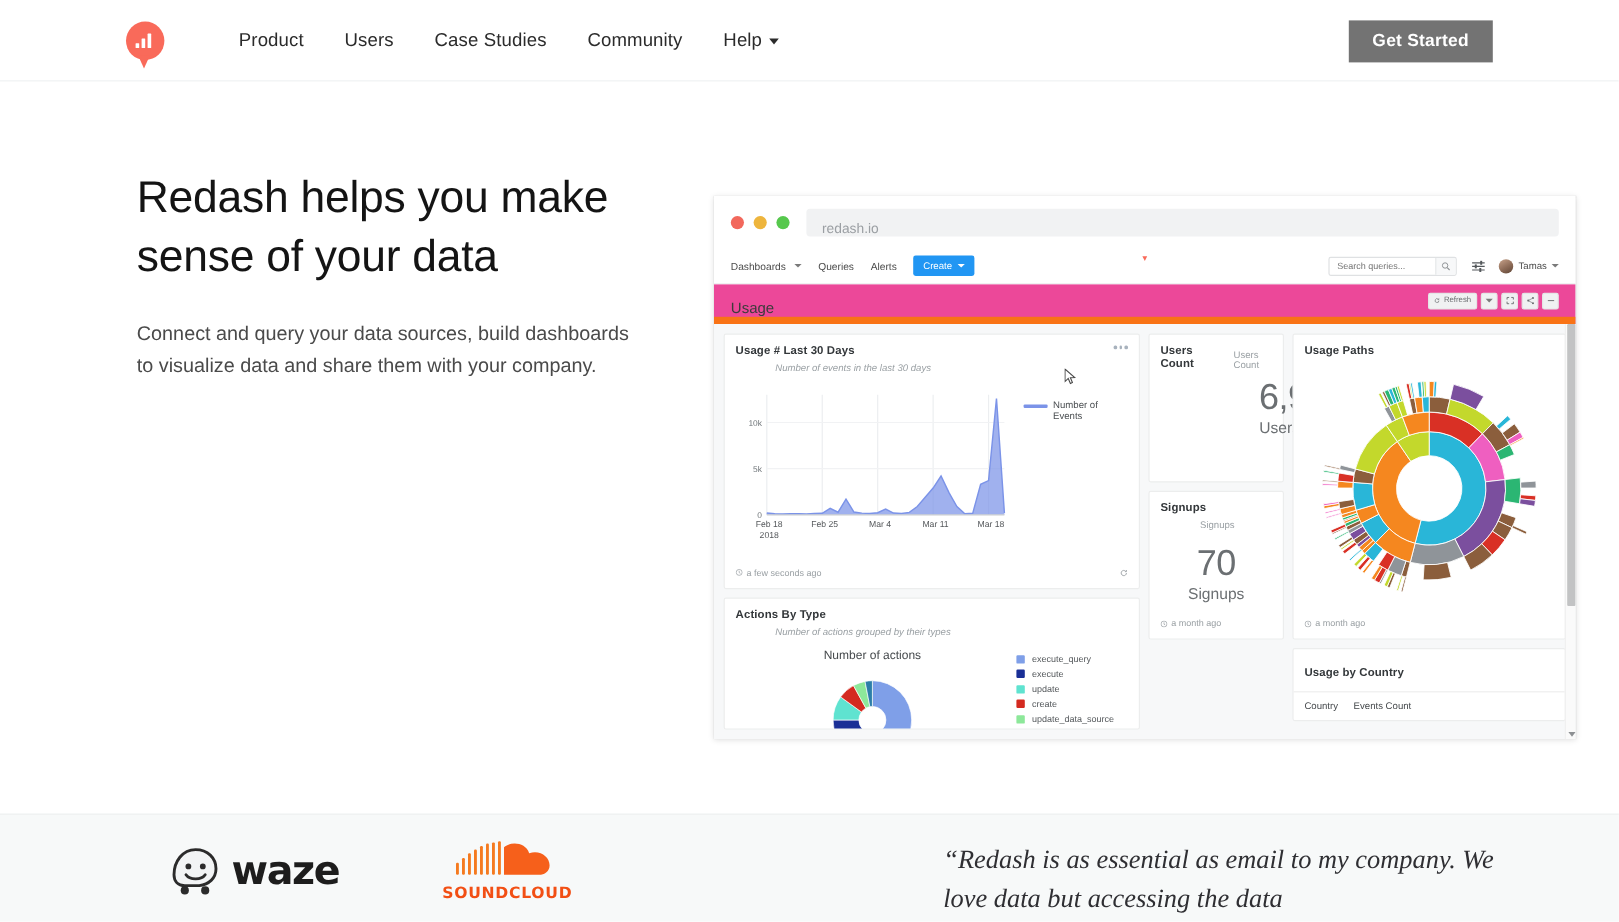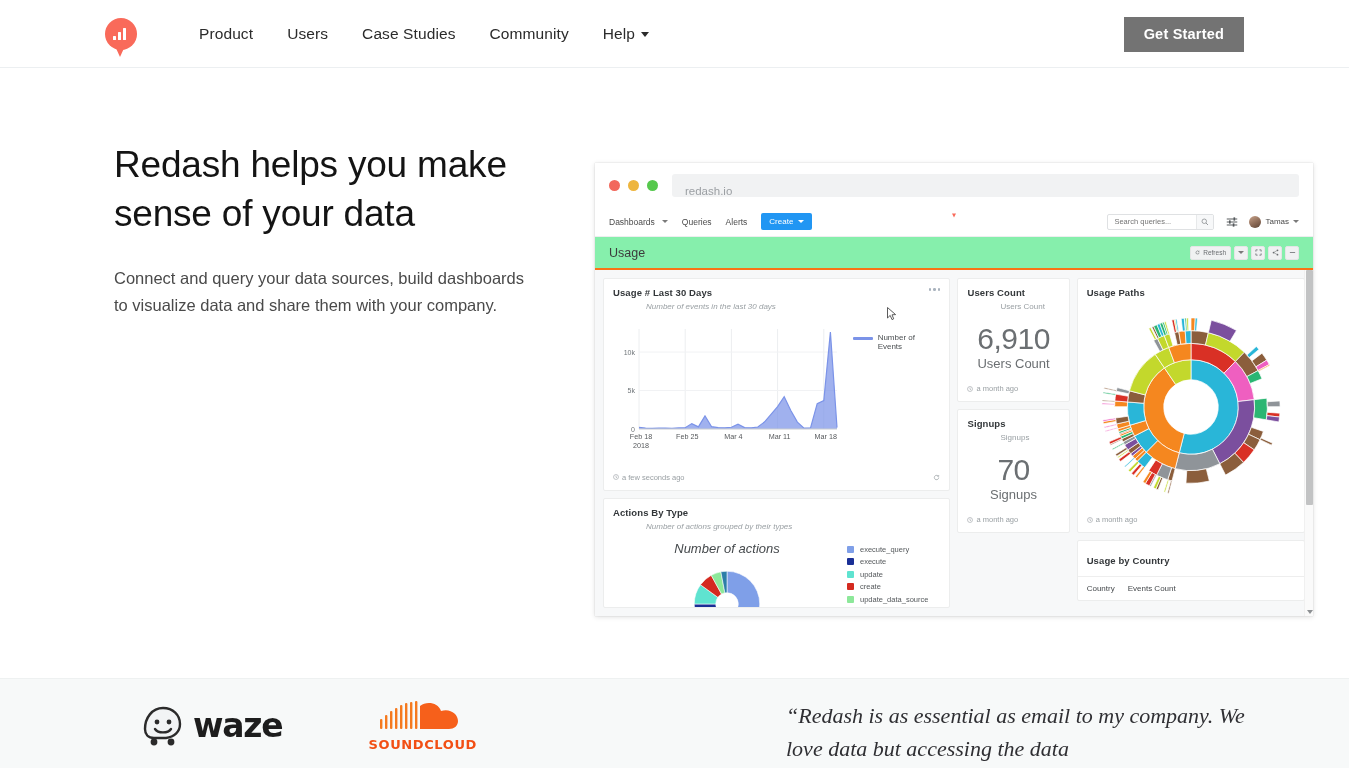--- a/index.html
+++ b/index.html
@@ -246,23 +246,23 @@
     cursor: pointer;
   }
   .avatar {
     width: 12px; height: 12px; border-radius: 50%;
     background: linear-gradient(150deg,#c8a38b 0%,#8d6b57 55%,#5d4435 100%);
   }
   .user-name { font-size: 8px; color: #4b4b4b; }
 
   .mock-titlebar {
     height: 33px;
-    background: #86efac;
-    border-bottom: 2px solid #f97316;
-    display: flex; align-items: center;
+    background: #ec4899;
+    border-bottom: 6px solid #f97316;
+    display: flex; align-items: flex-end;
     padding: 0 14px;
     position: relative;
   }
   .dash-title { font-size: 12.5px; color: #3c3c3c; }
   .dash-actions {
     position: absolute; right: 14px; top: 50%;
     transform: translateY(-50%);
     display: flex; align-items: center; gap: 3px;
   }
   .act-btn {
@@ -326,21 +326,21 @@
   .counter-lbl { font-size: 13px; color: #6b6f72; font-weight: 300; text-align: center; margin-top: 2px; }
 
   
   .w-paths { height: 255px; display: flex; flex-direction: column; }
   .sunburst-wrap { flex: 1; display: flex; align-items: center; justify-content: center; }
 
   
   .w-actions { height: 112px; overflow: hidden; }
   .pie-row { display: flex; margin-top: 10px; }
   .pie-col { width: 228px; display: flex; flex-direction: column; align-items: center; }
-  .pie-caption { font-size: 13px; color: #45494c; margin-bottom: 13px; font-style: italic; }
+  .pie-caption { font-size: 10px; color: #45494c; margin-bottom: 13px; }
   .pie-legend { flex: 1; padding-left: 6px; padding-top: 4px; }
   .pie-legend-row { display: flex; align-items: center; gap: 6px; margin-bottom: 3.5px; }
   .pl-sw { width: 7px; height: 7px; border-radius: 1px; }
   .pl-tx { font-size: 7.5px; color: #55595c; }
 
   
   .w-country { padding: 0; }
   .country-head { padding: 9px 9px 8px 9px; border-bottom: 1px solid #eeeeee; }
   .country-cols { display: flex; padding: 7px 9px; gap: 13px; font-size: 8px; color: #45494c; }
 
@@ -640,21 +640,21 @@
                   <span class="pl-tx">edit_name</span>
                 </div>
               </div>
           </div>
         </div>
 
       </div>
 
       <div class="col-b">
 
-        <div class="widget" style="height:124px;display:flex;flex-direction:column">
+        <div class="widget" style="height:124px;display:flex;flex-direction:row">
           <div class="w-title">Users Count</div>
           <div class="w-sub" style="font-style:normal">Users Count</div>
           <div style="flex:1;display:flex;flex-direction:column;justify-content:center">
             <div class="counter-big">6,910</div>
             <div class="counter-lbl">Users Count</div>
           </div>
           <div class="w-foot">
             <svg width="6" height="6" viewBox="0 0 16 16">
                 <circle cx="8" cy="8" r="6.6" fill="none" stroke="#9aa0a4" stroke-width="1.6"></circle>
                 <path d="M8 4.3v4.2l2.7 1.6" fill="none" stroke="#9aa0a4" stroke-width="1.6"></path>

